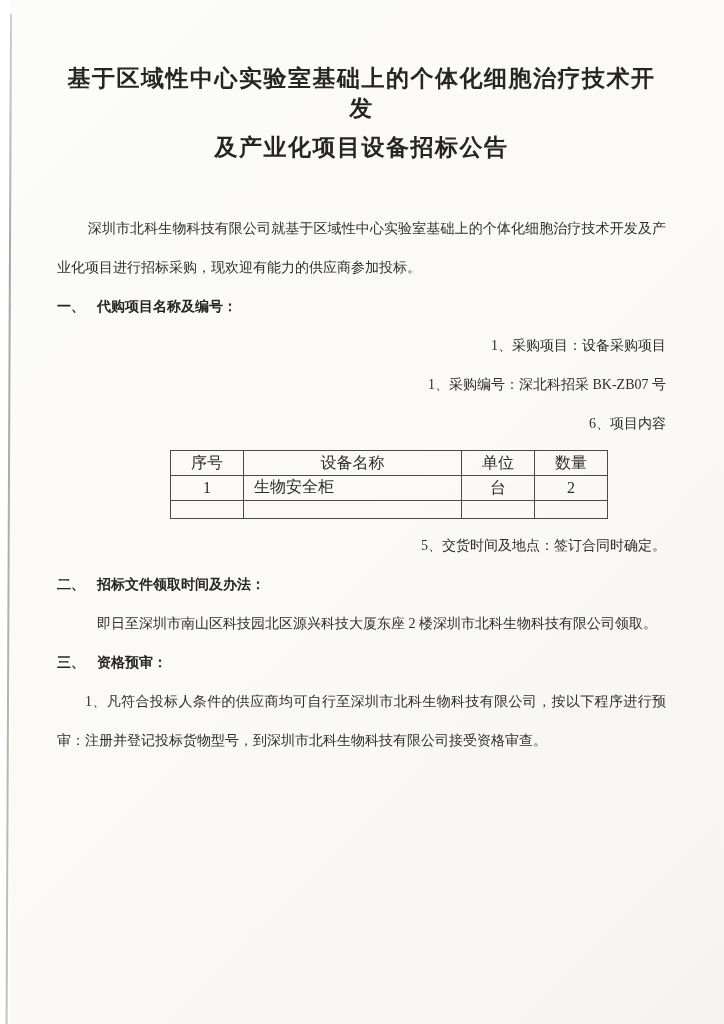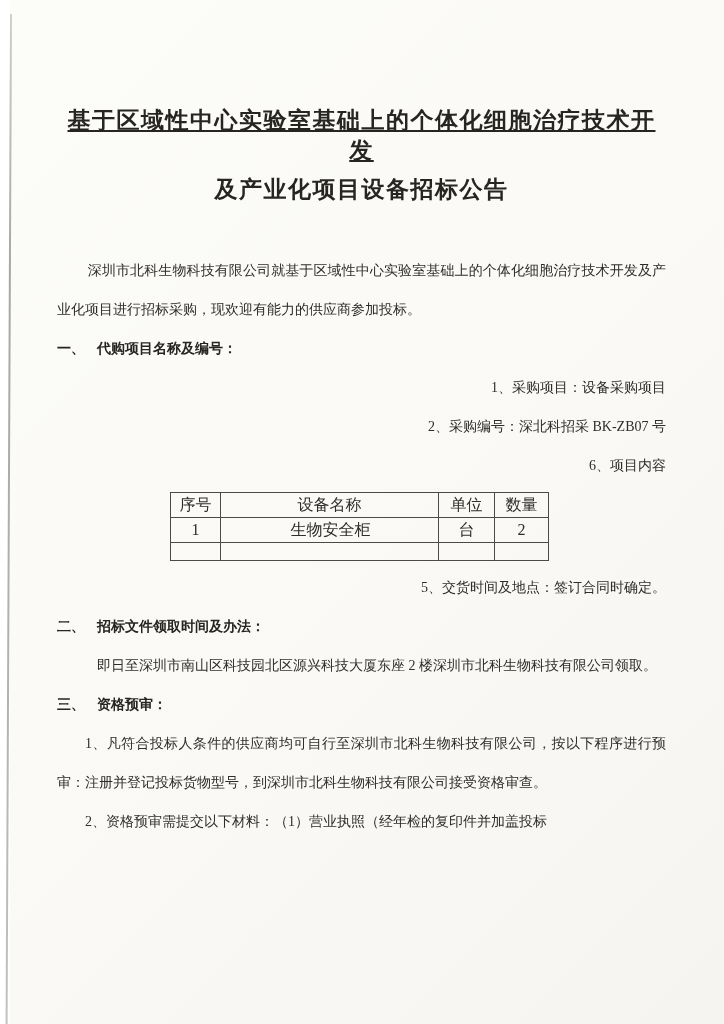--- a/index.html
+++ b/index.html
@@ -19,39 +19,39 @@
   .scan-line{
     position:absolute;left:10px;top:14px;width:2px;height:1014px;
     background:linear-gradient(180deg,#cfcfcc,#a6a6a4 25%,#b3b3b0 70%,#c2c2bf);
     transform:rotate(0.25deg);transform-origin:top left;
   }
   .content{position:absolute;left:57px;top:0;width:609px;}
   .title{
     font-size:23px;font-weight:bold;text-align:center;
     letter-spacing:1.5px;line-height:30px;color:#262522;
   }
-  .title-1{margin-top:106px;text-decoration:underline;}
+  .title-1{margin-top:64px;}
   .title-2{margin-top:9px;}
   p,.sec{font-size:14px;line-height:39px;margin:0;}
   .intro{margin-top:46px;text-indent:2.2em;text-align:justify;}
   .sec{font-weight:bold;color:#262522;}
   .sec-num{display:inline-block;width:40px;}
   .sub{padding-left:51px;text-align:right;}
   .blockind{padding-left:40px;padding-right:2px;text-align:justify;}
   .para{text-indent:2em;text-align:justify;}
   table.equip{
     margin:7px 0 7px 113px;border-collapse:collapse;
     font-size:16px;text-align:center;color:#2e2d2b;
   }
   table.equip td{
-    border:1px solid #4a4a48;padding:0 8px;height:24px;line-height:24px;
+    border:1px solid #4a4a48;padding:0 20px;height:24px;line-height:24px;
     white-space:nowrap;
   }
   table.equip tr.empty td{height:17px;line-height:17px;}
-  .cell-left{text-align:center;padding-left:10px !important;}
+  .cell-left{text-align:left;padding-left:10px !important;font-family:Liberation Mono, monospace;}
   .col-index{width:50px;}
   .col-name{width:218px;}
   .col-unit{width:56px;}
   .col-qty{width:54px;}
 </style>
 </head>
 <body>
 
 <div class="page">
   <div class="scan-strip"></div>
@@ -62,21 +62,21 @@
     <div class="title title-1">基于区域性中心实验室基础上的个体化细胞治疗技术开发</div>
     <div class="title title-2">及产业化项目设备招标公告</div>
 
     <p class="intro">深圳市北科生物科技有限公司就基于区域性中心实验室基础上的个体化细胞治疗技术开发及产业化项目进行招标采购，现欢迎有能力的供应商参加投标。</p>
 
     <div class="sec">
       <span class="sec-num">一、</span><span>代购项目名称及编号：</span>
     </div>
 
     <p class="sub">1、采购项目：设备采购项目</p>
-    <p class="sub">2、采购编号：深北科招采 BK-ZB07 号</p>
+    <p class="sub">1、采购编号：深北科招采 BK-ZB07 号</p>
     <p class="sub">6、项目内容</p>
 
     <table class="equip">
       <colgroup>
         <col class="col-index">
           <col class="col-name">
           <col class="col-unit">
           <col class="col-qty">
       </colgroup>
       <tbody>
@@ -107,16 +107,15 @@
       <span class="sec-num">二、</span><span>招标文件领取时间及办法：</span>
     </div>
 
     <p class="blockind">即日至深圳市南山区科技园北区源兴科技大厦东座 2 楼深圳市北科生物科技有限公司领取。</p>
 
     <div class="sec">
       <span class="sec-num">三、</span><span>资格预审：</span>
     </div>
 
     <p class="para">1、凡符合投标人条件的供应商均可自行至深圳市北科生物科技有限公司，按以下程序进行预审：注册并登记投标货物型号，到深圳市北科生物科技有限公司接受资格审查。</p>
-    <p class="para">2、资格预审需提交以下材料：（1）营业执照（经年检的复印件并加盖投标</p>
 
   </div>
 </div>
 
 </body></html>

